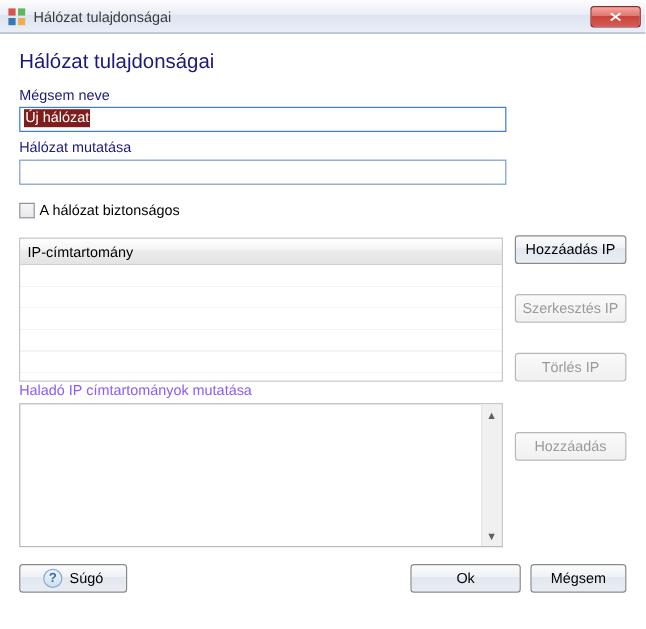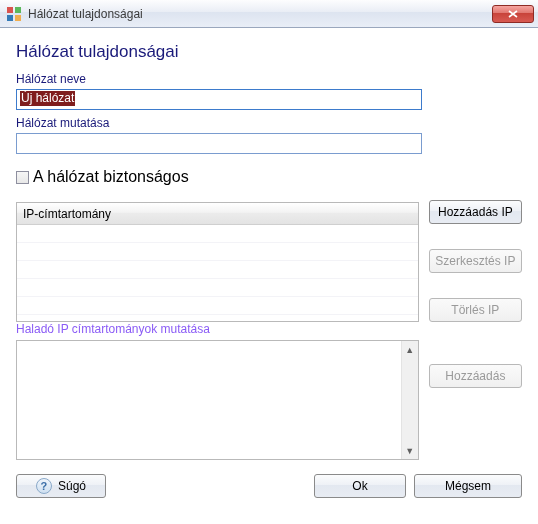--- a/index.html
+++ b/index.html
@@ -91,21 +91,21 @@
     gap: 4px;
   }
   .checkbox {
     width: 13px; height: 13px;
     border: 1px solid #8e8f9f;
     background: linear-gradient(to bottom, #f6f6f6, #e8e8e8);
     display: inline-block;
   }
   .checkbox-label {
     color: #000;
-    font-size: 16px;
+    font-size: 12px;
   }
 
   .ip-section {
     display: flex;
     gap: 10px;
     margin-top: 14px;
     align-items: flex-end;
   }
   .ip-list {
     width: 406px;
@@ -197,21 +197,21 @@
     display: flex;
     align-items: center;
     margin-top: 14px;
     gap: 8px;
   }
   .footer .help-btn {
     width: 90px;
   }
   .footer .spacer { flex: 1; }
   .footer .ok-btn { width: 92px; }
-  .footer .cancel-btn { width: 108px; }
+  .footer .cancel-btn { width: 80px; }
   .help-icon {
     width: 16px; height: 16px;
     border: 1px solid #8aa9c9;
     border-radius: 50%;
     background: linear-gradient(to bottom, #eef4fb, #cfe0f1);
     color: #3a6ea8;
     font-weight: bold;
     font-size: 11px;
     display: inline-flex;
     align-items: center;
@@ -235,21 +235,21 @@
   <div class="close-btn">
     <svg width="10" height="8" viewBox="0 0 10 8">
       <path d="M1 1 L9 7 M9 1 L1 7" stroke="#fff" stroke-width="1.6"></path>
     </svg>
   </div>
 </div>
 
 <div class="content">
   <div class="heading">Hálózat tulajdonságai</div>
 
-  <div class="field-label">Hálózat neve</div>
+  <div class="field-label">Mégsem neve</div>
   <div class="input-shell focused" style="border:1px solid #3d7bcc;">
     <span class="selected-text">Új hálózat</span>
   </div>
 
   <div class="field-label">Hálózat mutatása</div>
   <input type="text" class="text-input" value="" style="">
 
   <div class="checkbox-row">
     <span class="checkbox"></span>
     <span class="checkbox-label">A hálózat biztonságos</span>

